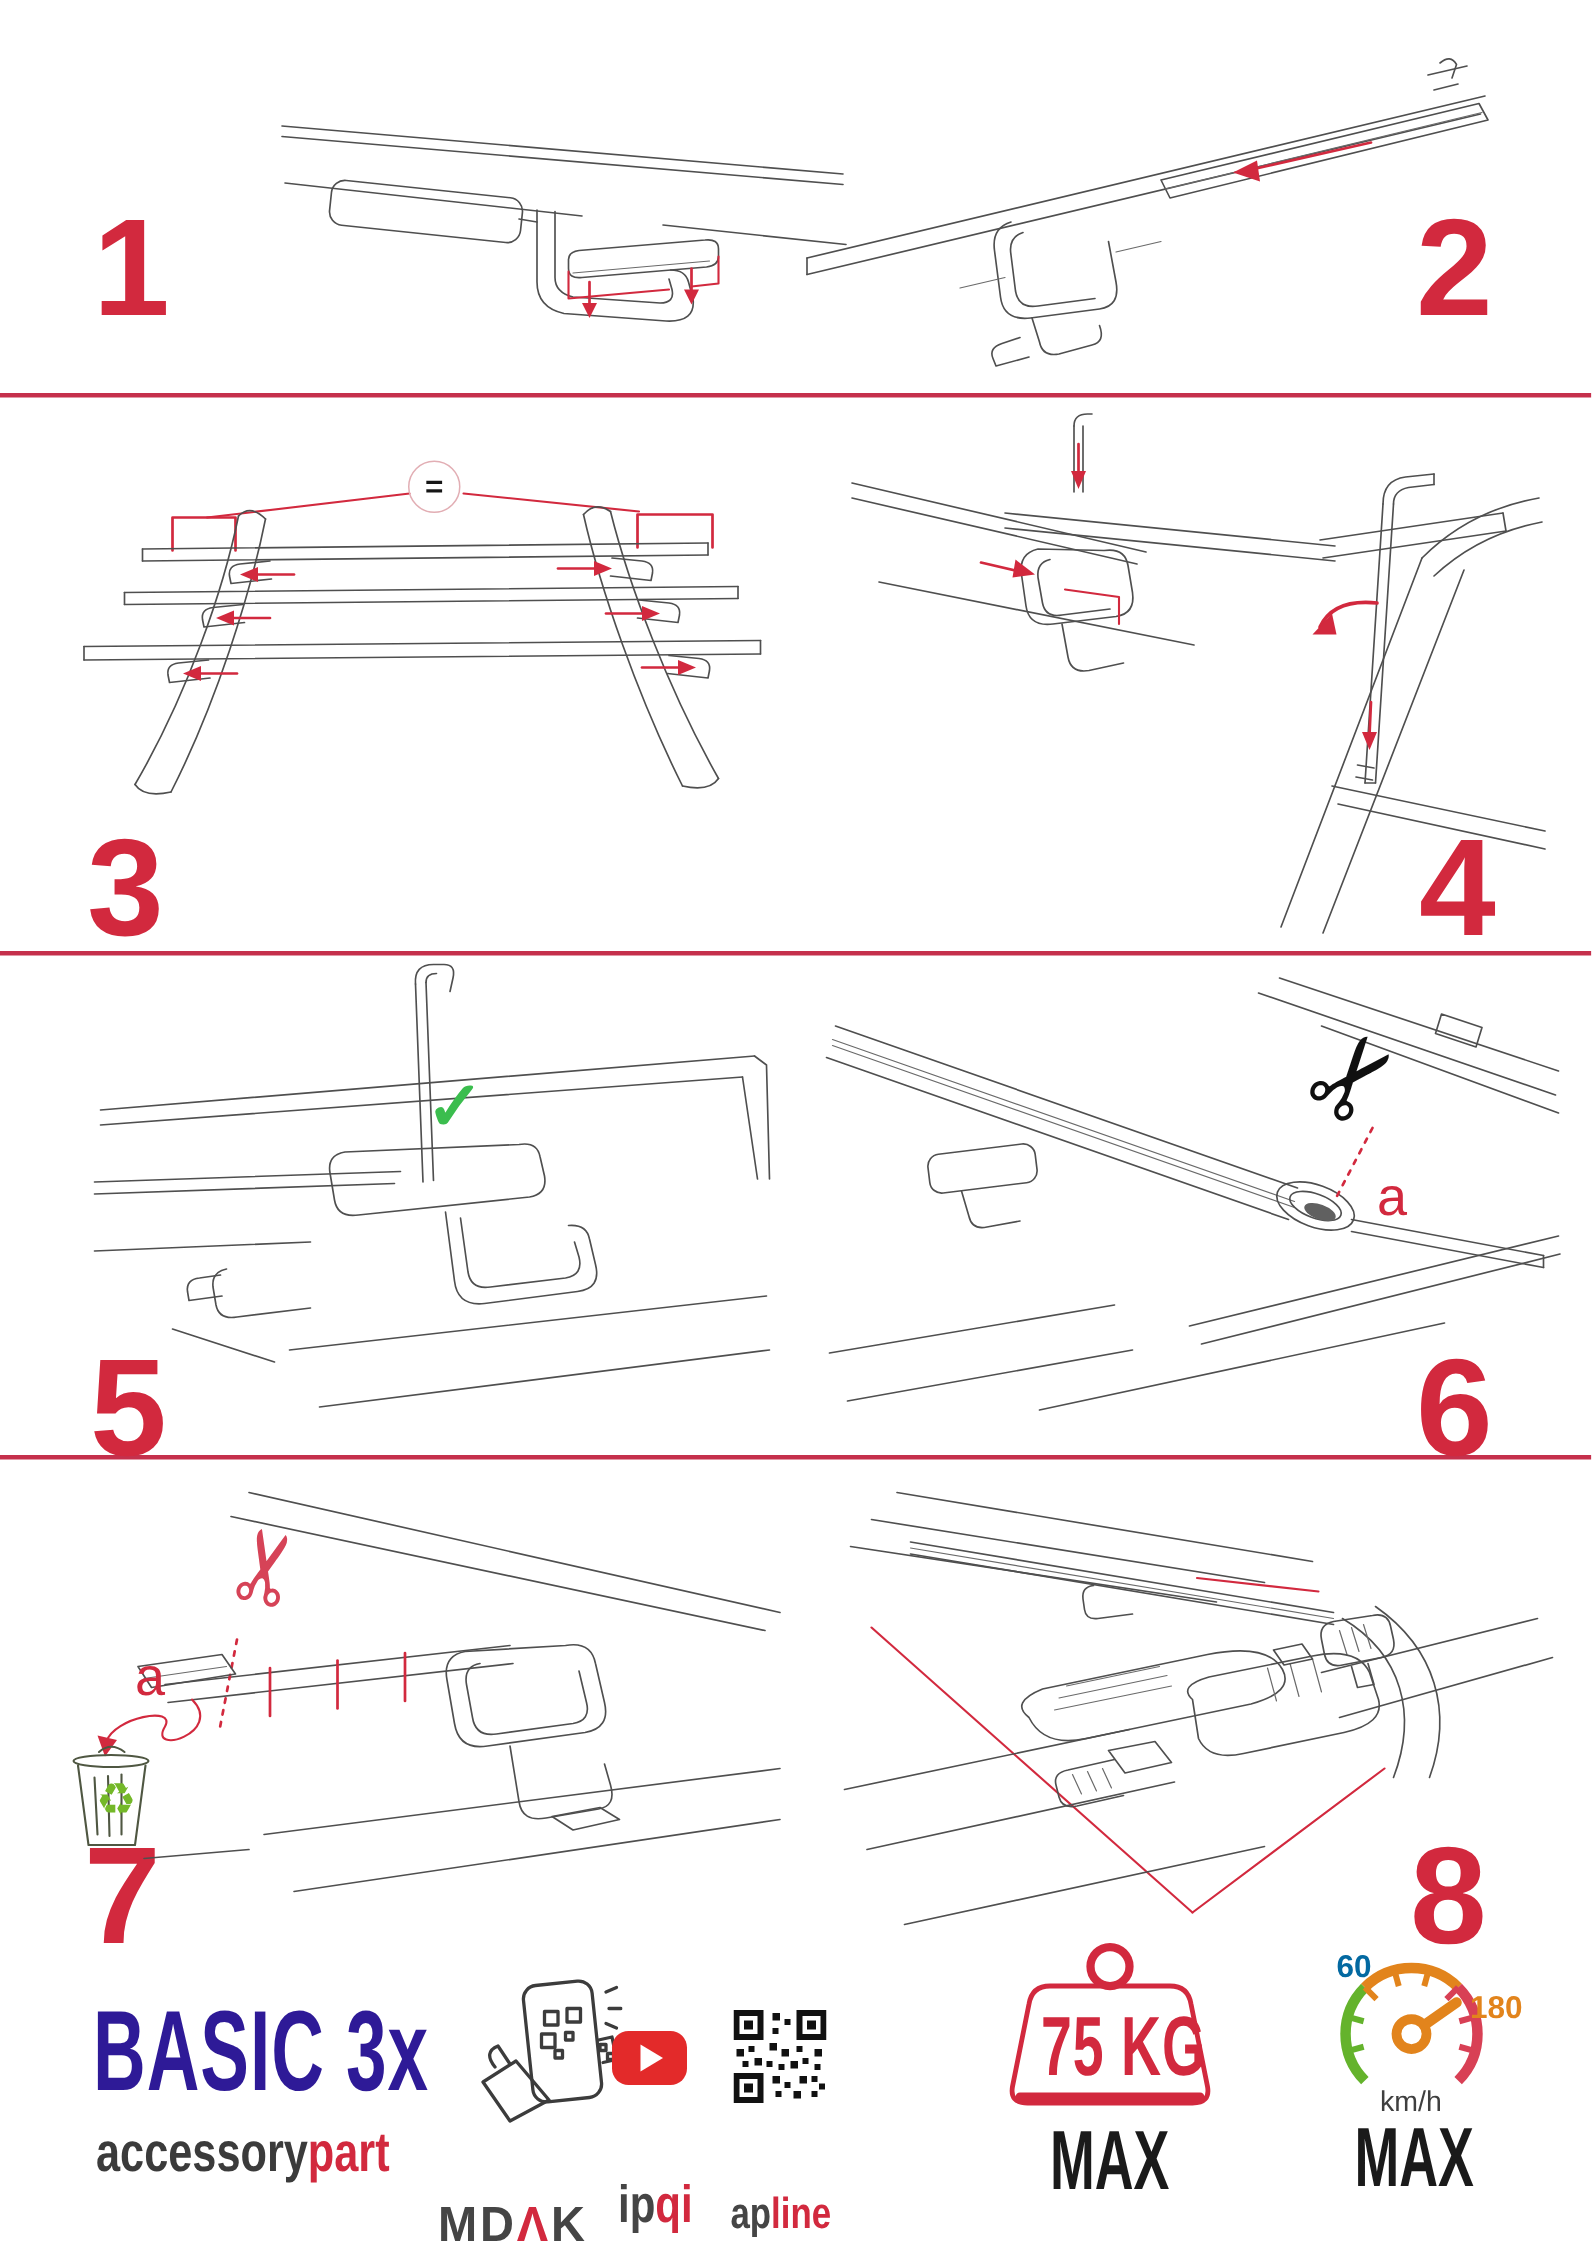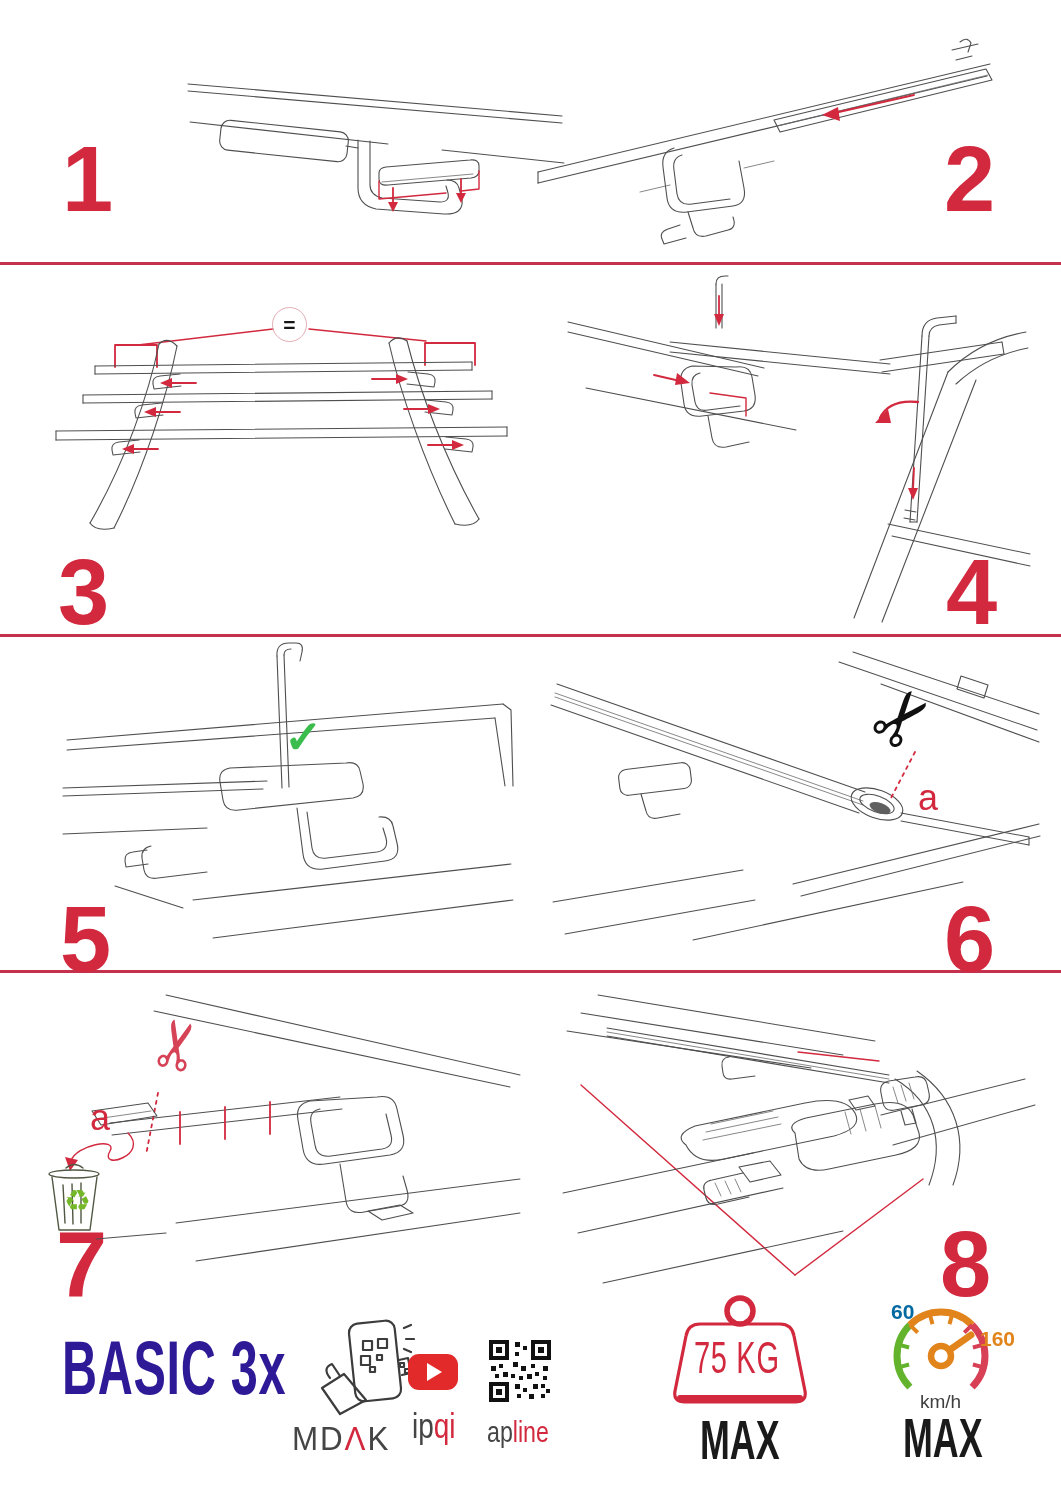--- a/index.html
+++ b/index.html
@@ -24,33 +24,33 @@
   .a-label{color:#d2293e;font-size:36px;}
   .scissors-black{color:#101010;font-size:74px;transform:rotate(-50deg);}
   .scissors-red{color:#d64357;font-size:66px;transform:rotate(-76deg);}
   .recycle{color:#74b829;font-size:30px;}
   .cond{display:inline-block;transform-origin:0 60%;white-space:nowrap;}
   .product-title{left:62px;top:1330px;font-size:76px;font-weight:bold;color:#2e1a97;text-align:right;}
   .product-title .cond{transform:scaleX(0.64);letter-spacing:1px;}
   .brand-line{left:64px;top:1416px;font-size:37px;font-weight:bold;color:#3b3b3b;}
   .brand-line .cond{transform:scaleX(0.78);}
   .brand-red{color:#d2293e;}
-  .partner{font-weight:normal;color:#454545;}
+  .partner{font-weight:bold;color:#454545;margin-top:44px;}
   .mdak{left:292px;top:1422px;font-size:33px;}
   .mdak .cond{transform:scaleX(0.95);letter-spacing:2px;}
   .ipqi{left:412px;top:1408px;font-size:35px;}
   .ipqi .cond{transform:scaleX(0.80);}
   .apline{left:487px;top:1418px;font-size:29px;}
   .apline .cond{transform:scaleX(0.80);}
   .accent-red{color:#d2293e;}
   .yt{position:absolute;left:408px;top:1354px;width:50px;height:36px;background:#e32a2a;
       border-radius:11px;display:flex;align-items:center;justify-content:center;}
   .yt-tri{width:0;height:0;border-left:15px solid #fff;border-top:9px solid transparent;
       border-bottom:9px solid transparent;margin-left:3px;}
-  .kg-text{left:694px;top:1336px;font-size:44px;font-weight:normal;color:#d2293e;}
+  .kg-text{left:694px;top:1336px;font-size:56px;font-weight:bold;color:#d2293e;}
   .kg-text .cond{transform:scaleX(0.66);letter-spacing:1px;}
   .max-text{font-size:56px;font-weight:bold;color:#1a1a1a;}
   .max-text .cond{transform:scaleX(0.64);}
   .w-max{left:700px;top:1412px;}
   .s-max{left:903px;top:1410px;}
   .sp60{left:891px;top:1301px;font-size:21px;font-weight:bold;color:#0369a1;}
   .sp120{left:980px;top:1328px;font-size:21px;font-weight:bold;color:#e2841c;}
   .kmh{left:920px;top:1392px;font-size:19px;color:#3f3f3f;}
   .phone path,.phone rect{stroke:#3c3c3c;stroke-width:2.2;fill:none;stroke-linecap:round;stroke-linejoin:round;}
   .phone .fill{fill:#3c3c3c;stroke:none;}
@@ -310,20 +310,23 @@
   <div class="overlay check" style="left:284px;top:714px;">✓</div>
   <div class="overlay scissors-black" style="left:872px;top:682px;">✂</div>
   <div class="overlay a-label" style="left:918px;top:780px;">a</div>
   <div class="overlay scissors-red" style="left:150px;top:1012px;">✂</div>
   <div class="overlay a-label" style="left:90px;top:1100px;">a</div>
   <div class="overlay recycle" style="left:64px;top:1186px;">♻</div>
 
   <div class="overlay product-title">
     <span class="cond">BASIC 3x</span>
   </div>
+  <div class="overlay brand-line">
+    <span class="cond"><span>accessory</span><span class="brand-red">part</span></span>
+  </div>
 
   <svg class="art phone" style="left:300px;top:1316px;" width="115" height="100" viewBox="0 0 115 100">
     <rect x="52" y="6" width="46" height="78" rx="9" transform="rotate(-6 75 45)"></rect>
     <g class="fill">
       <rect x="63" y="25" width="9" height="9"></rect>
         <rect x="78" y="23" width="9" height="9"></rect>
       <rect x="61" y="40" width="9" height="9"></rect>
         <rect x="77" y="39" width="5" height="5"></rect>
       <rect x="70" y="51" width="5" height="5"></rect>
     </g>
@@ -420,21 +423,21 @@
       <path d="M107.5,46.6 L96.9,49.5" stroke="#d84055"></path>
       <path d="M107.5,69.4 L96.9,66.5" stroke="#d84055"></path>
     </g>
     <path d="M65,58 L95,37" stroke="#e2841c" stroke-width="7" stroke-linecap="round" fill="none"></path>
     <circle cx="65" cy="58" r="10" fill="#ffffff" stroke="#e2841c" stroke-width="6.5"></circle>
   </svg>
   <div class="overlay sp60">
     <span class="cond">60</span>
   </div>
   <div class="overlay sp120">
-    <span class="cond">160</span>
+    <span class="cond">180</span>
   </div>
   <div class="overlay kmh">
     <span class="cond">km/h</span>
   </div>
   <div class="overlay max-text s-max">
     <span class="cond">MAX</span>
   </div>
 
 </div>
 

